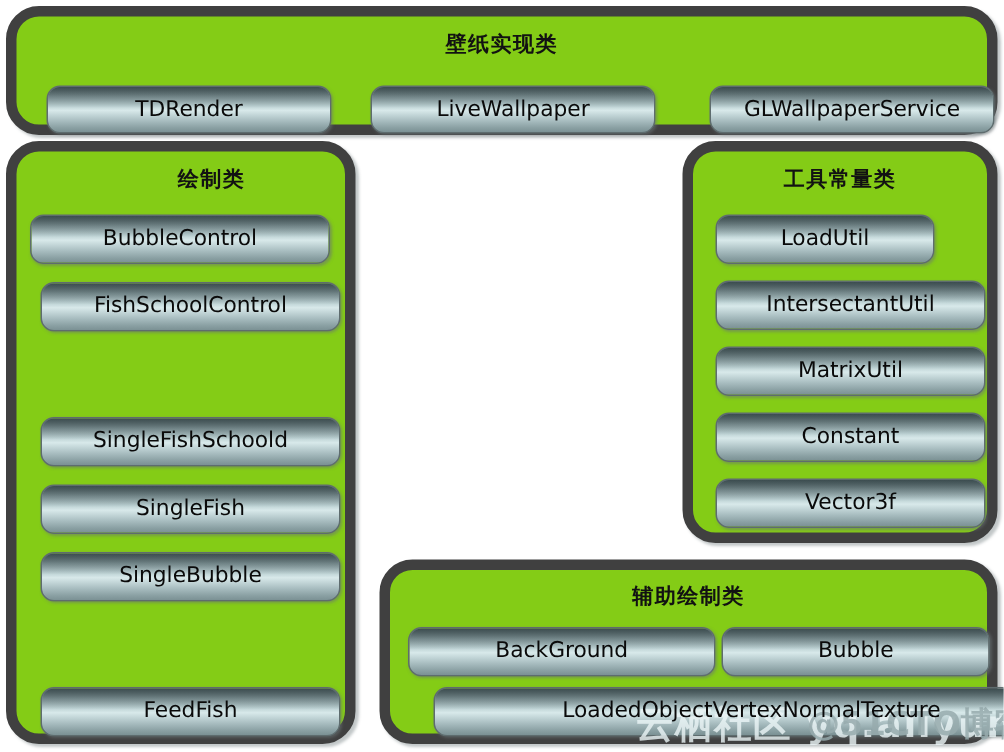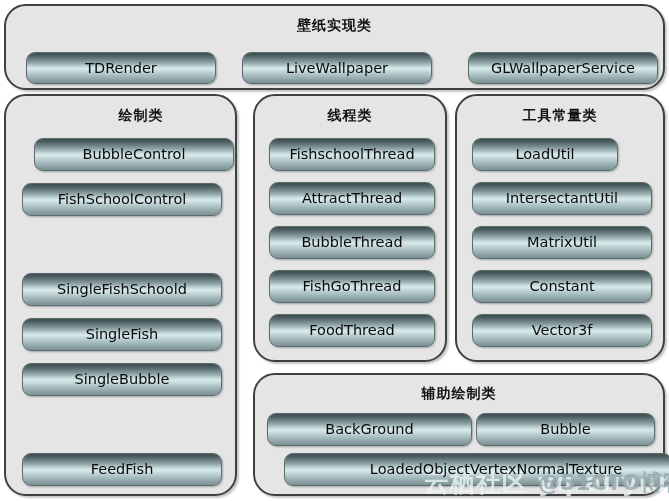--- a/index.html
+++ b/index.html
@@ -18,22 +18,22 @@
   #diagram {
     position: absolute;
     left: 0; top: 0;
     width: 669px;
     height: 501px;
   }
 
   
   .panel {
     position: absolute;
-    background: #e5e5e5;
-    border: 2px solid #404040;
+    background: #84cc16;
+    border: 7px solid #404040;
     border-radius: 22px;
     box-sizing: border-box;
     box-shadow: 2px 2px 2px rgba(120,130,132,0.45);
   }
 
   .panel-title {
     text-align: center;
     font-weight: bold;
     font-size: 14px;
     color: #121212;
@@ -118,76 +118,57 @@
       <span>LiveWallpaper</span>
     </div>
     <div class="cls" style="position:absolute; left:462px; top:46px; width:190px; height:32px;justify-content:center;">
       <span>GLWallpaperService</span>
     </div>
   </div>
 
   <div class="panel" id="panel-render" style="left:4px; top:94px; width:233px; height:402px;">
     <div class="panel-title" style="margin-top:12px;padding-left:41px;">绘制类</div>
 
-    <div class="cls" style="position:absolute; left:28px; top:42px; width:200px; height:33px;">
+    <div class="cls" style="position:absolute; left:9px; top:42px; width:200px; height:33px;">
       <span>BubbleControl</span>
     </div>
     <div class="cls" style="position:absolute; left:16px; top:87px; width:200px; height:33px;">
       <span>FishSchoolControl</span>
     </div>
     <div class="cls" style="position:absolute; left:16px; top:177px; width:200px; height:33px;">
       <span>SingleFishSchoold</span>
     </div>
     <div class="cls" style="position:absolute; left:16px; top:222px; width:200px; height:33px;">
       <span>SingleFish</span>
     </div>
     <div class="cls" style="position:absolute; left:16px; top:267px; width:200px; height:33px;">
       <span>SingleBubble</span>
     </div>
     <div class="cls" style="position:absolute; left:16px; top:357px; width:200px; height:33px;">
       <span>FeedFish</span>
     </div>
   </div>
 
-  <div class="panel" id="panel-thread" style="left:253px; top:94px; width:194px; height:268px;">
-    <div class="panel-title" style="margin-top:12px;">线程类</div>
-
-    <div class="cls" style="position:absolute; left:14px; top:42px; width:166px; height:33px;">
-      <span>FishschoolThread</span>
-    </div>
-    <div class="cls" style="position:absolute; left:14px; top:86px; width:166px; height:33px;">
-      <span>AttractThread</span>
-    </div>
-    <div class="cls" style="position:absolute; left:14px; top:130px; width:166px; height:33px;">
-      <span>BubbleThread</span>
-    </div>
-    <div class="cls" style="position:absolute; left:14px; top:174px; width:166px; height:33px;">
-      <span>FishGoThread</span>
-    </div>
-    <div class="cls" style="position:absolute; left:14px; top:218px; width:166px; height:33px;">
-      <span>FoodThread</span>
-    </div>
-  </div>
 
   <div class="panel" id="panel-util" style="left:455px; top:94px; width:210px; height:268px;">
     <div class="panel-title" style="margin-top:12px;">工具常量类</div>
 
     <div class="cls" style="position:absolute; left:15px; top:42px; width:146px; height:33px;">
       <span>LoadUtil</span>
     </div>
     <div class="cls" style="position:absolute; left:15px; top:86px; width:180px; height:33px;">
       <span>IntersectantUtil</span>
     </div>
     <div class="cls" style="position:absolute; left:15px; top:130px; width:180px; height:33px;">
       <span>MatrixUtil</span>
     </div>
     <div class="cls" style="position:absolute; left:15px; top:174px; width:180px; height:33px;">
       <span>Constant</span>
     </div>
-    <div class="cls" style="position:absolute; left:15px; top:218px; width:180px; height:33px;border-radius:10px;">
+    <div class="cls" style="position:absolute; left:15px; top:218px; width:180px; height:33px;">
       <span>Vector3f</span>
     </div>
   </div>
 
   <div class="panel" id="panel-assist" style="left:253px; top:373px; width:412px; height:123px;">
     <div class="panel-title" style="margin-top:11px;">辅助绘制类</div>
 
     <div class="cls" style="position:absolute; left:12px; top:38px; width:205px; height:33px;">
       <span>BackGround</span>
     </div>

